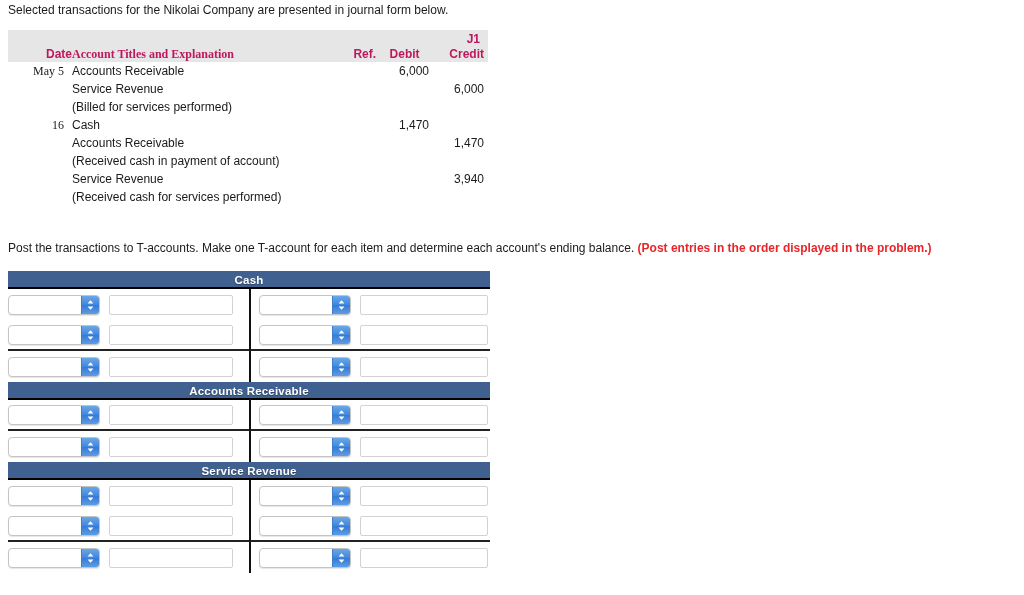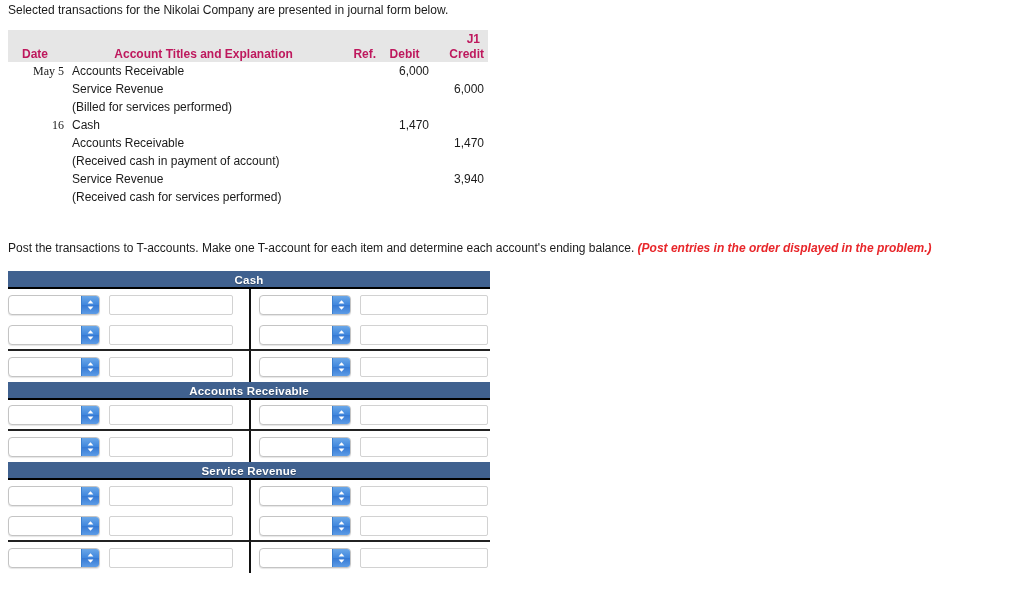--- a/index.html
+++ b/index.html
@@ -40,22 +40,22 @@
   }
   .journal th {
     background: #e6e6e6;
     font-weight: bold;
     font-size: 12px;
     padding: 0;
     vertical-align: bottom;
     height: 32px;
     color: #be185d;
   }
-  .journal th.th-date      { text-align: left;  padding-left: 14px;  width: 54px; }
-  .journal th.th-acct      { text-align: center; width: 272px; }
+  .journal th.th-date      { text-align: right;  padding-left: 14px;  width: 54px; }
+  .journal th.th-acct      { text-align: left; width: 272px; font-family: Liberation Serif, serif; }
   .journal th.th-ref       { text-align: right; width: 44px; padding-right: 4px;}
   .journal th.th-debit     { text-align: center; width: 52px; padding-right: 2px;}
   .journal th.th-credit    { text-align: right; width: 56px; padding-right: 4px;}
   .journal th .jref {
     display: block;
     text-align: right;
     padding-right: 4px;
     font-weight: bold;
     height: 15px;
     line-height: 15px;
@@ -84,21 +84,20 @@
     position: absolute;
     left: 8px;
     top: 241px;
     font-size: 12px;
     line-height: 15px;
     white-space: nowrap;
     color: #1a1a1a;
   }
   .instruction .emph {
     color: #e8262a;
-    font-style: italic;
     font-weight: bold;
   }
 
   
   .taccounts {
     position: absolute;
     left: 8px;
     top: 271px;
     width: 482px;
   }

